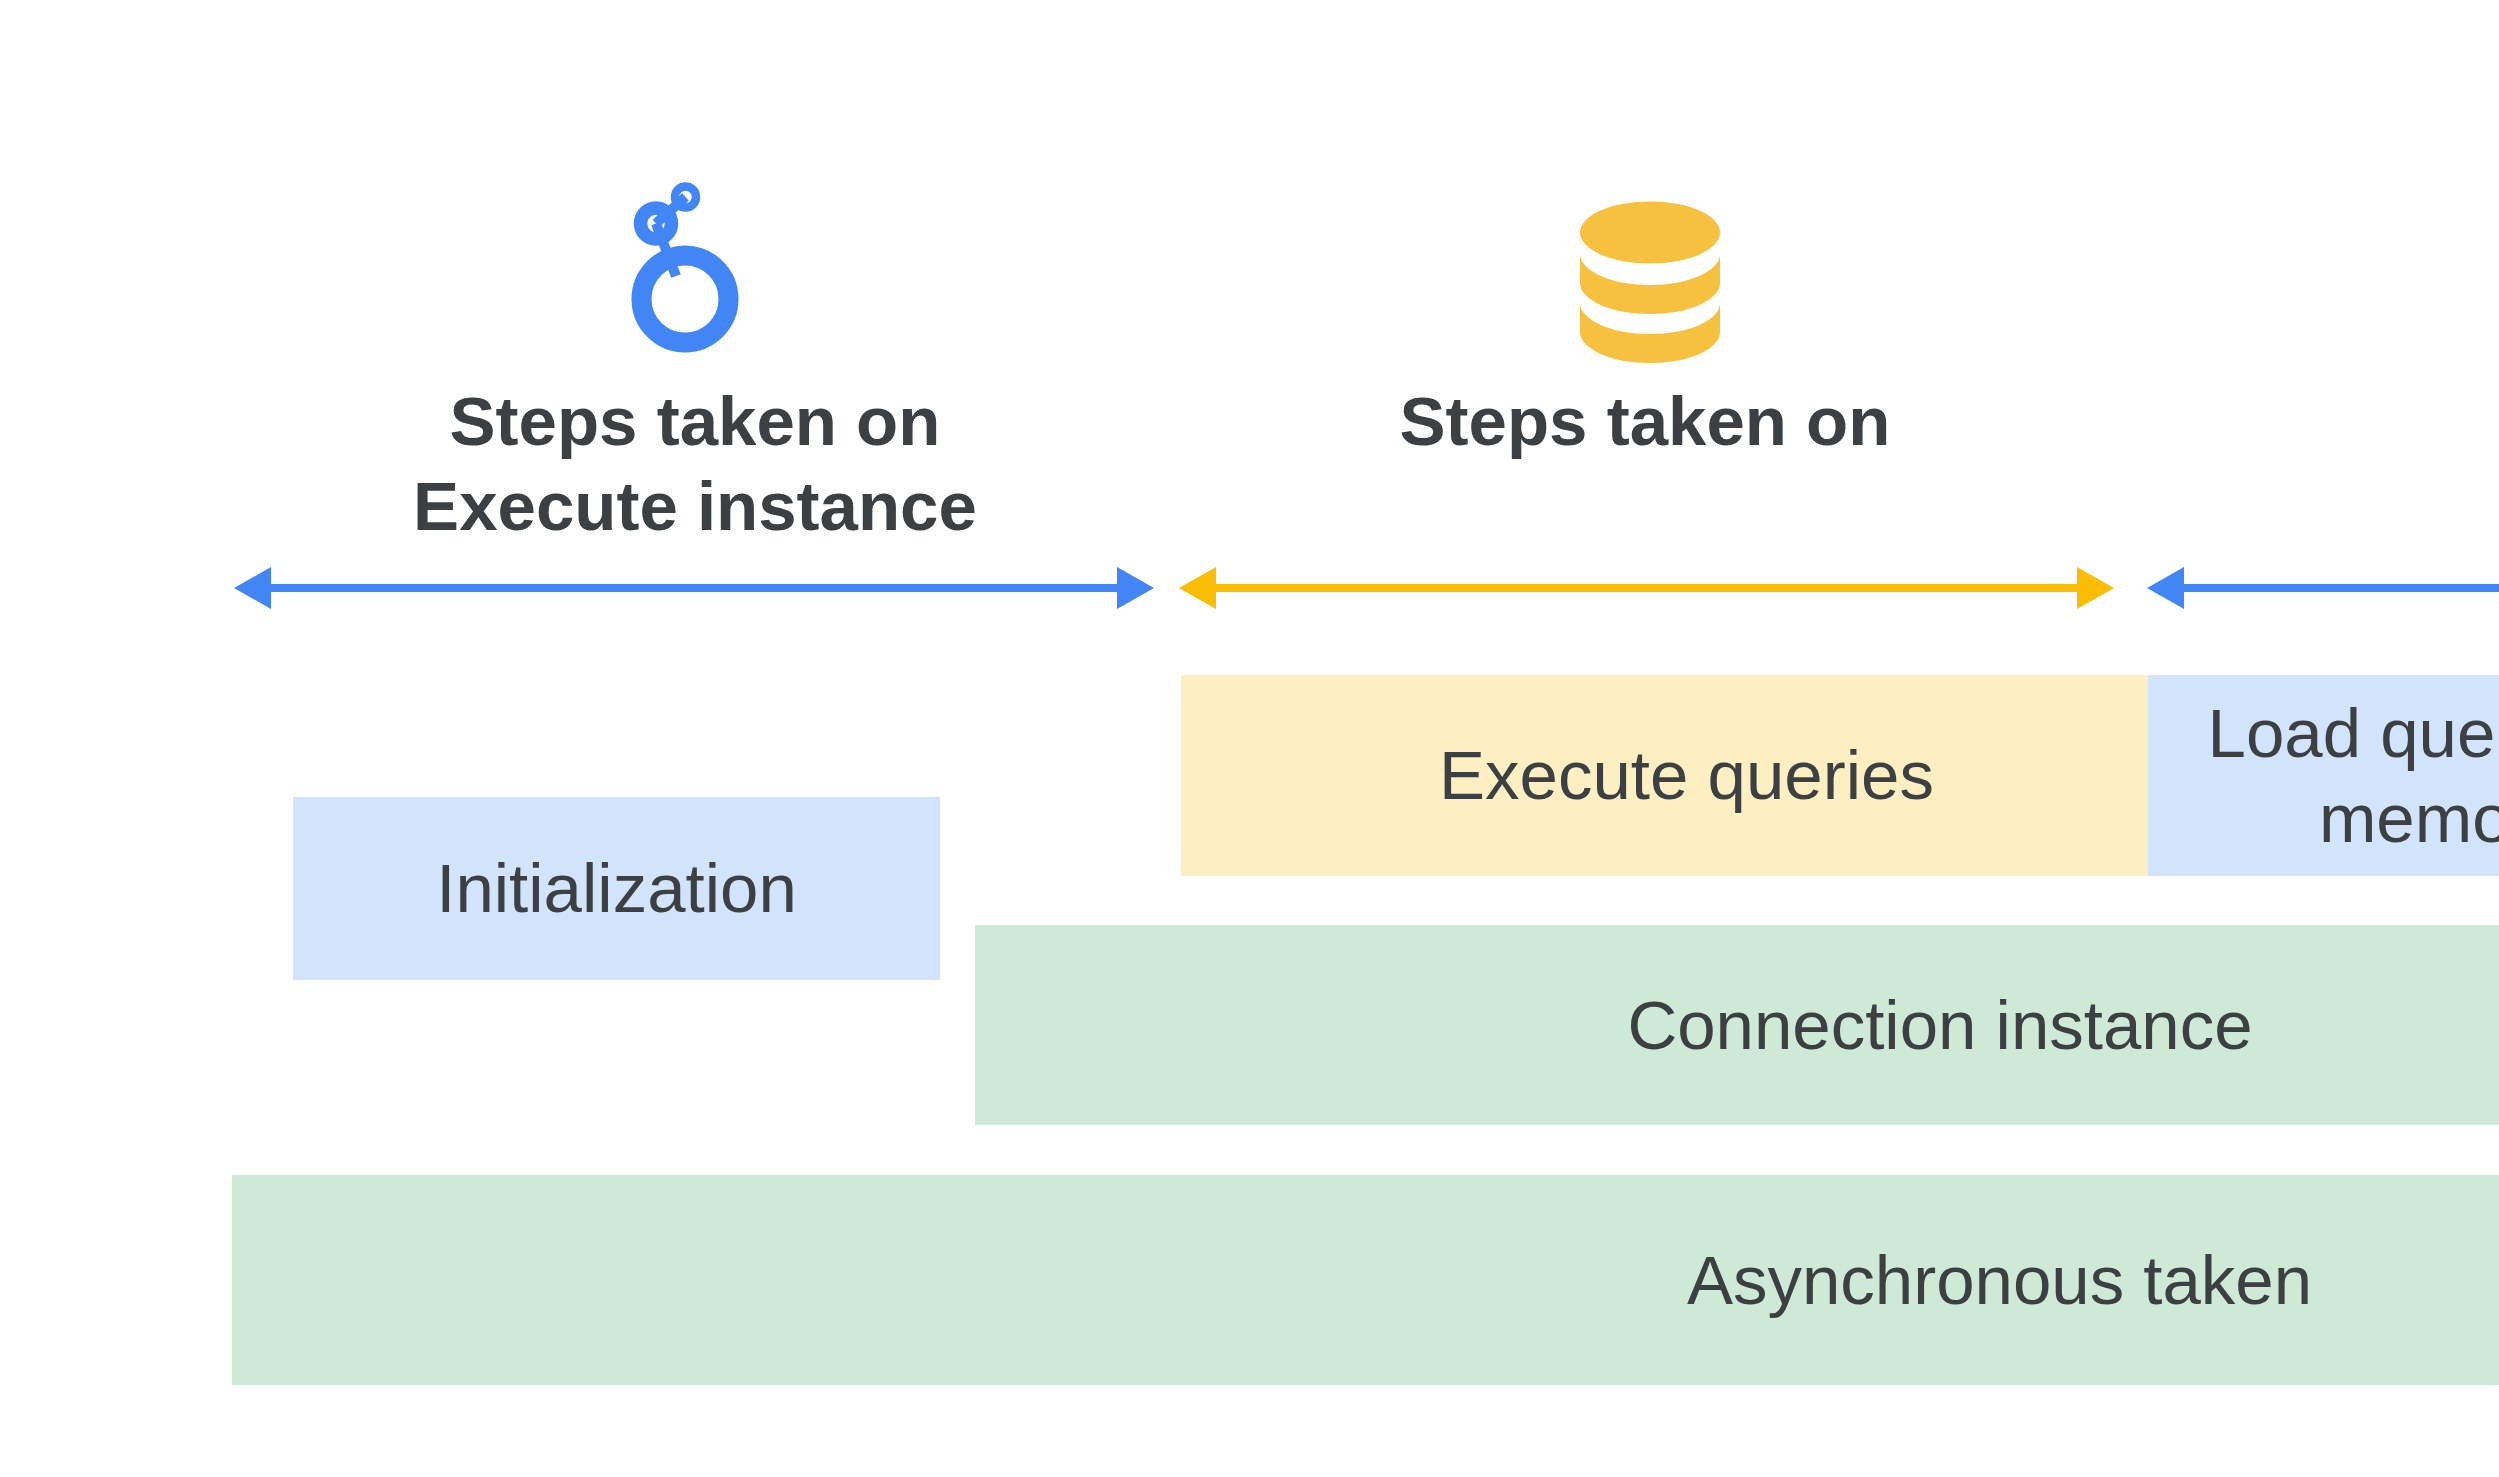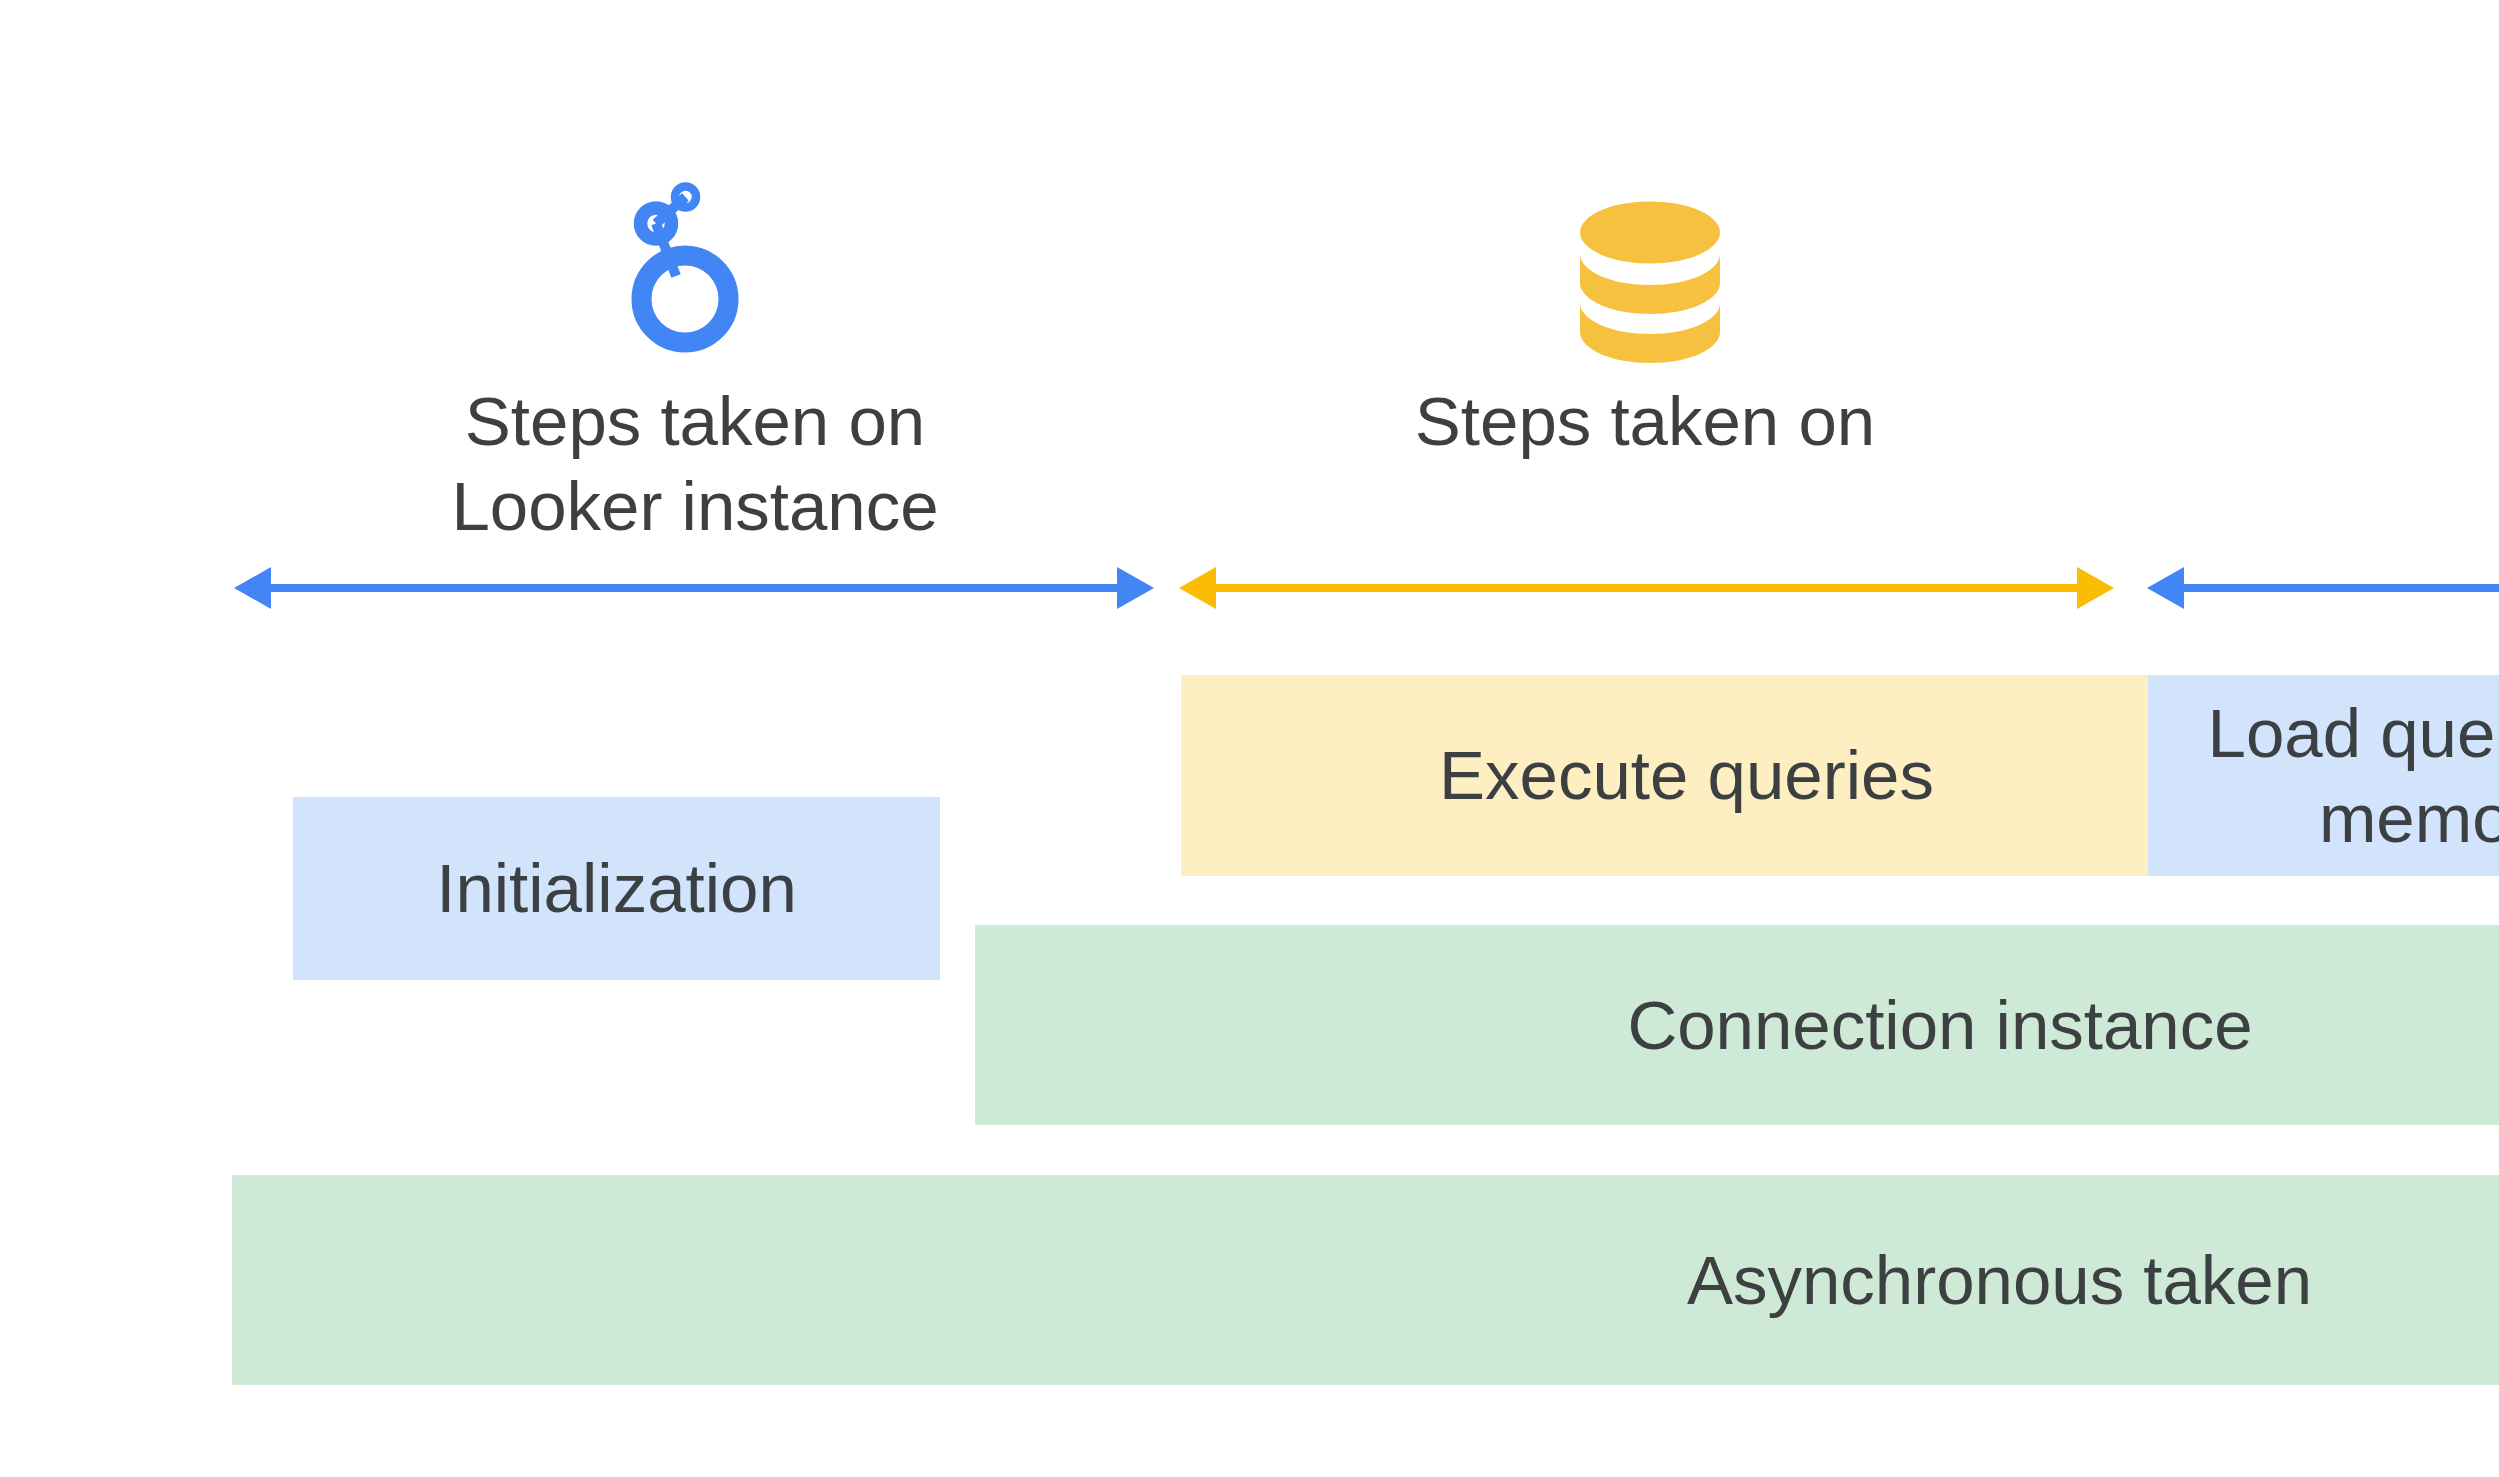--- a/index.html
+++ b/index.html
@@ -17,21 +17,21 @@
     overflow: hidden;
   }
 
   
   .section-header {
     position: absolute;
     width: 900px;
     text-align: center;
     font-size: 69px;
     line-height: 85px;
-    font-weight: 400;
+    font-weight: 700;
     color: var(--text);
   }
   .icon-slot { position: absolute; }
 
   
   .arrow {
     position: absolute;
     top: 584px;
     height: 8px;
   }
@@ -88,21 +88,21 @@
     <svg width="230" height="230" viewBox="0 0 460 460">
       <circle cx="230" cy="268" r="87" fill="none" stroke="var(--blue-500)" stroke-width="40"></circle>
       <circle cx="172" cy="117" r="31" fill="none" stroke="var(--blue-500)" stroke-width="27"></circle>
       <circle cx="231" cy="64" r="21" fill="none" stroke="var(--blue-500)" stroke-width="17"></circle>
       <line x1="231" y1="64" x2="172" y2="117" stroke="var(--blue-500)" stroke-width="20"></line>
       <line x1="172" y1="117" x2="212" y2="222" stroke="var(--blue-500)" stroke-width="20"></line>
     </svg>
   </div>
   <div class="section-header" style="left:245px; top:379px;">
     <div>Steps taken on</div>
-    <div>Looker instance</div>
+    <div>Execute instance</div>
   </div>
 
   <div class="icon-slot" style="left:1570px; top:190px; width:160px; height:180px;">
     <svg width="160" height="180" viewBox="0 0 320 360">
       <ellipse cx="160" cy="85" rx="140" ry="62" fill="var(--yellow-db)"></ellipse>
       <path d="M 20 128 A 140 62 0 0 0 300 128 L 300 186 A 140 62 0 0 1 20 186 Z" fill="var(--yellow-db)"></path>
       <path d="M 20 226 A 140 62 0 0 0 300 226 L 300 284 A 140 62 0 0 1 20 284 Z" fill="var(--yellow-db)"></path>
     </svg>
   </div>
   <div class="section-header" style="left:1195px; top:379px;">

